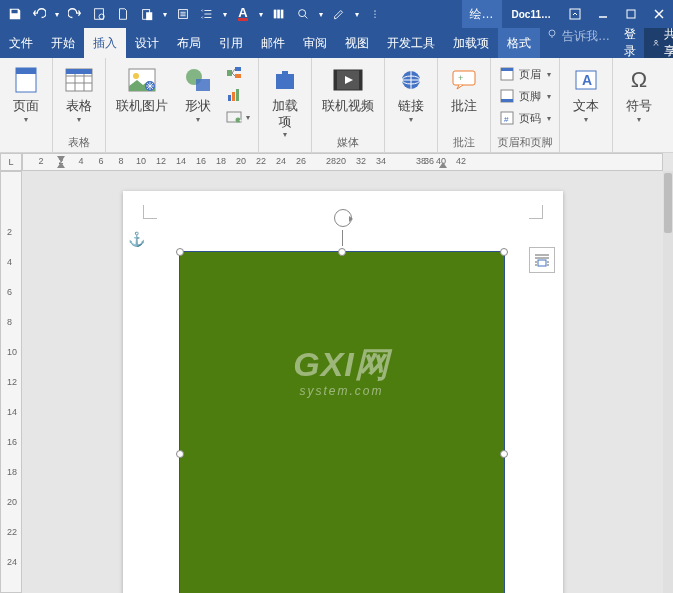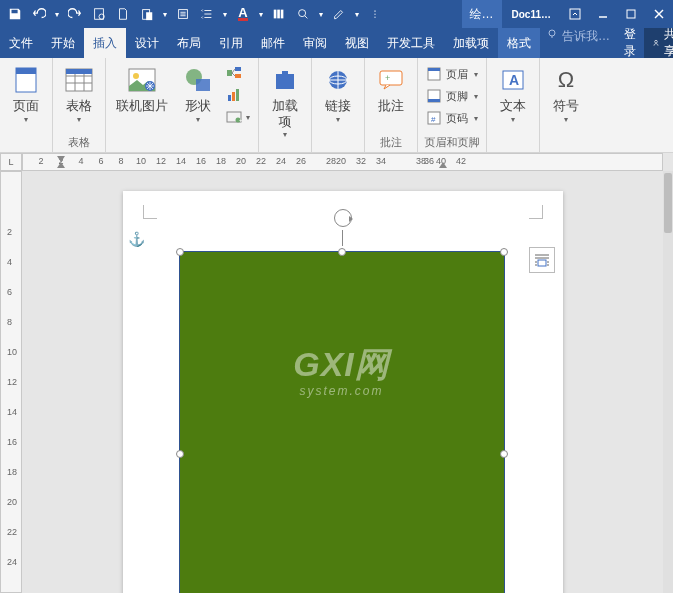--- a/index.html
+++ b/index.html
@@ -348,20 +348,36 @@
             </svg>
           </div>
         <div class="blabel" style="white-space:pre-line;">加载
 项</div>
         <div class="bdrop">▾</div>
       </div>
     </div>
     <div class="glabel"></div>
   </div>
 
+  <div class="group">
+    <div class="grow">
+      <div class="bigbtn">
+        <div class="bicon">
+            <svg width="30" height="22" viewBox="0 0 30 22">
+              <rect x="1" y="1" width="28" height="20" fill="#555" stroke="#333"></rect>
+              <rect x="1" y="1" width="3" height="20" fill="#333"></rect>
+              <rect x="26" y="1" width="3" height="20" fill="#333"></rect>
+              <path d="M12 7l8 4-8 4z" fill="#fff"></path>
+            </svg>
+          </div>
+        <div class="blabel">联机视频</div>
+      </div>
+    </div>
+    <div class="glabel">媒体</div>
+  </div>
 
   <div class="group">
     <div class="grow">
       <div class="bigbtn">
         <div class="bicon">
             <svg width="26" height="22" viewBox="0 0 26 22">
               <circle cx="13" cy="11" r="9" fill="#4472c4"></circle>
               <ellipse cx="13" cy="11" rx="9" ry="4" fill="none" stroke="#fff"></ellipse>
               <line x1="13" y1="2" x2="13" y2="20" stroke="#fff"></line>
               <line x1="4" y1="11" x2="22" y2="11" stroke="#fff"></line>

